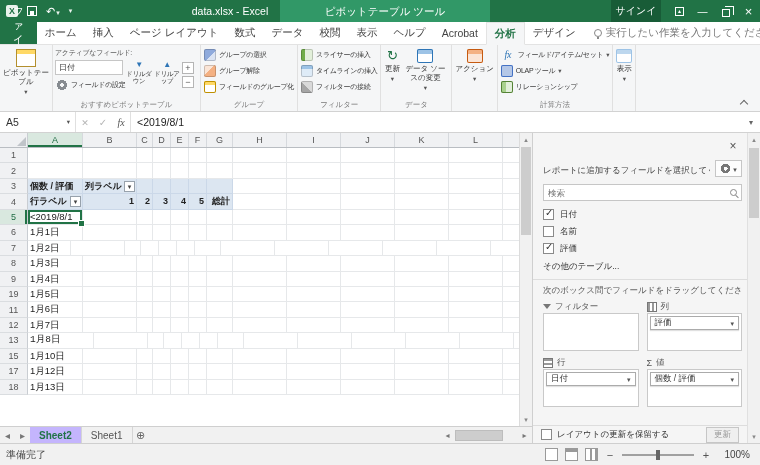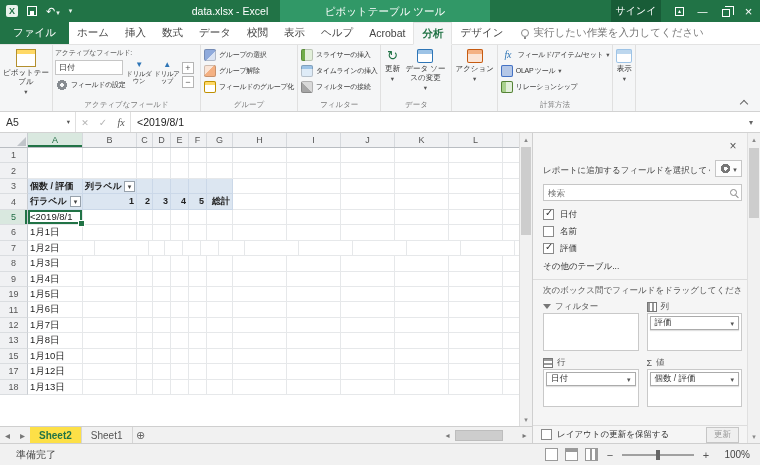--- a/index.html
+++ b/index.html
@@ -121,33 +121,33 @@
 .vs-a.dn::after{content:"▾";font-size:7px}
 .vs-thumb{position:absolute;left:1px;right:1px;top:14px;height:88px;background:#cdcdcd}
 
 
 .tabbar{position:absolute;left:0;top:426px;width:532px;height:17px;background:#f1f1f1;border-top:1px solid #cfcfcf;display:flex;align-items:stretch;font-size:10px;color:#555}
 .snav{width:15px;display:flex;align-items:center;justify-content:center;color:#777}
 .snav.l::after{content:"◂"}
 .snav.r::after{content:"▸"}
 .stabs{display:flex}
 .stab{padding:0 9px;display:flex;align-items:center;border-right:1px solid #d5d5d5;background:#f1f1f1}
-.stab.active{background:#fde047;color:#217346;font-weight:bold}
+.stab.active{background:#c4b5fd;color:#217346;font-weight:bold}
 .newsheet{width:16px;display:flex;align-items:center;justify-content:center}
 .newsheet::after{content:"⊕";font-size:11px;color:#666}
 .hscroll{margin-left:auto;display:flex;align-items:center;gap:1px;padding-right:1px}
 .hs-a{width:13px;height:15px;display:flex;align-items:center;justify-content:center;color:#777}
 .hs-a.l::after{content:"◂";font-size:8px}
 .hs-a.r::after{content:"▸";font-size:8px}
 .hs-track{width:62px;height:11px;background:#f1f1f1;position:relative}
 .hs-thumb{position:absolute;left:0;top:0;width:48px;height:11px;background:#cdcdcd;border:1px solid #bdbdbd}
 
 
 .statusbar{position:absolute;left:0;top:443px;width:760px;height:22px;background:#f1f1f1;border-top:1px solid #cfcfcf;display:flex;align-items:center;font-size:10px;color:#444}
-.sb-ready{padding-left:16px}
+.sb-ready{padding-left:6px}
 .sb-right{margin-left:auto;display:flex;align-items:center;gap:7px;padding-right:10px}
 .vic{width:13px;height:13px;border:1px solid #9a9a9a;background:#fff}
 .vic.v2{background:linear-gradient(#9a9a9a 0 3px,#fff 3px)}
 .vic.v3{background:linear-gradient(90deg,#fff 0 4px,#9a9a9a 4px 6px,#fff 6px 9px,#9a9a9a 9px 11px,#fff 11px)}
 .zbtn{width:10px;text-align:center;color:#555;font-size:11px}
 .zbtn.minus::after{content:"−"}
 .zbtn.plus::after{content:"+"}
 .ztrack{width:72px;height:2px;background:#a0a0a0;position:relative}
 .zthumb{position:absolute;left:34px;top:-4px;width:4px;height:10px;background:#666}
 .zoomtxt{width:32px;text-align:right}
@@ -223,20 +223,21 @@
         </span>
       <span class="wbtn i-close"></span>
     </div>
   </div>
 
   <div class="tabrow">
     <div class="filetab">ファイル</div>
     <div class="rtabs">
         <div class="rtab">ホーム</div>
         <div class="rtab">挿入</div>
+        <div class="rtab">ページ レイアウト</div>
         <div class="rtab">数式</div>
         <div class="rtab">データ</div>
         <div class="rtab">校閲</div>
         <div class="rtab">表示</div>
         <div class="rtab">ヘルプ</div>
         <div class="rtab">Acrobat</div>
         <div class="rtab active">分析</div>
         <div class="rtab">デザイン</div>
       </div>
     <div class="tellme">
@@ -273,21 +274,21 @@
           <div class="drill">
             <span class="dic-up"></span>
             <span>ドリルアップ</span>
           </div>
           <div class="pmcol">
             <span class="pm pm-plus"></span>
             <span class="pm pm-minus"></span>
           </div>
         </div>
       </div>
-      <div class="glabel">アクティブなフィールド</div>
+      <div class="glabel">おすすめピボットテーブル</div>
     </div>
 
     <div class="rgroup">
       <div class="stack">
         <div class="sbtn">
             <span class="icx ic-gsel"></span>
             <span>グループの選択</span>
           </div>
         <div class="sbtn">
             <span class="icx ic-gunsel"></span>
@@ -496,21 +497,21 @@
           <div class="cell" style="width: 26px;"></div>
           <div class="cell" style="width: 54px;"></div>
           <div class="cell" style="width: 54px;"></div>
           <div class="cell" style="width: 54px;"></div>
           <div class="cell" style="width: 54px;"></div>
           <div class="cell" style="width: 54px;"></div>
           <div class="cell" style="width: 54px;"></div>
         </div>
         <div class="grow">
           <div class="rh">7</div>
-          <div class="cell" style="width: 67px;">1月2日</div>
+          <div class="cell" style="width: 43px;">1月2日</div>
           <div class="cell" style="width: 54px;"></div>
           <div class="cell" style="width: 16px;"></div>
           <div class="cell" style="width: 18px;"></div>
           <div class="cell" style="width: 18px;"></div>
           <div class="cell" style="width: 18px;"></div>
           <div class="cell" style="width: 26px;"></div>
           <div class="cell" style="width: 54px;"></div>
           <div class="cell" style="width: 54px;"></div>
           <div class="cell" style="width: 54px;"></div>
           <div class="cell" style="width: 54px;"></div>
@@ -592,21 +593,21 @@
           <div class="cell" style="width: 26px;"></div>
           <div class="cell" style="width: 54px;"></div>
           <div class="cell" style="width: 54px;"></div>
           <div class="cell" style="width: 54px;"></div>
           <div class="cell" style="width: 54px;"></div>
           <div class="cell" style="width: 54px;"></div>
           <div class="cell" style="width: 54px;"></div>
         </div>
         <div class="grow">
           <div class="rh">13</div>
-          <div class="cell" style="width: 55px;">1月8日</div>
+          <div class="cell" style="width: 66px; font-family: Liberation Mono, monospace;">1月8日</div>
           <div class="cell" style="width: 54px;"></div>
           <div class="cell" style="width: 16px;"></div>
           <div class="cell" style="width: 18px;"></div>
           <div class="cell" style="width: 18px;"></div>
           <div class="cell" style="width: 18px;"></div>
           <div class="cell" style="width: 26px;"></div>
           <div class="cell" style="width: 54px;"></div>
           <div class="cell" style="width: 54px;"></div>
           <div class="cell" style="width: 54px;"></div>
           <div class="cell" style="width: 54px;"></div>

